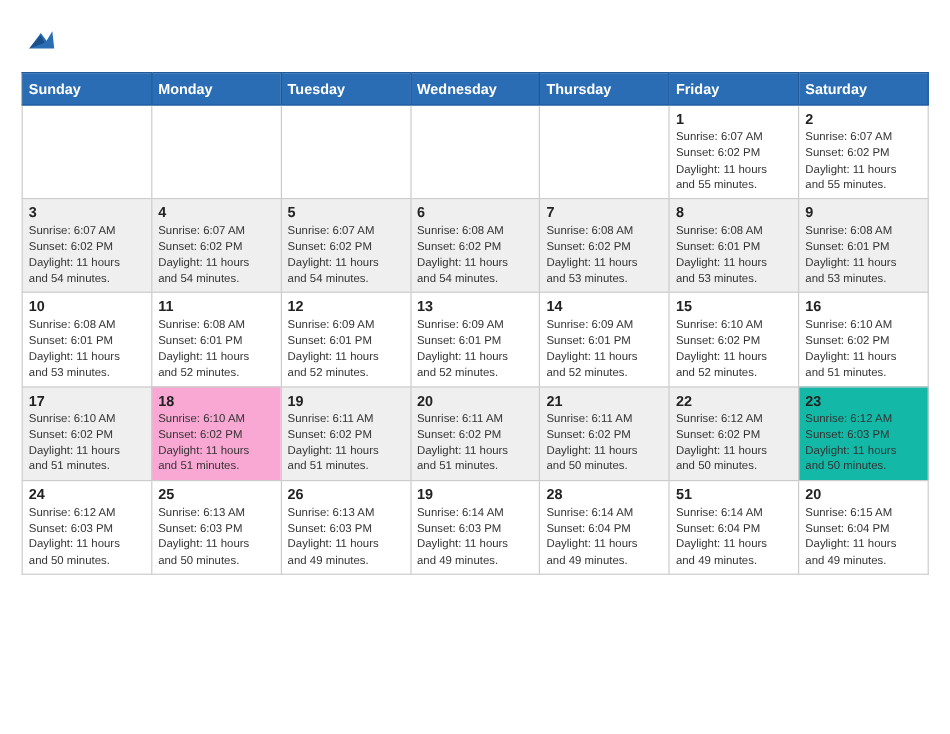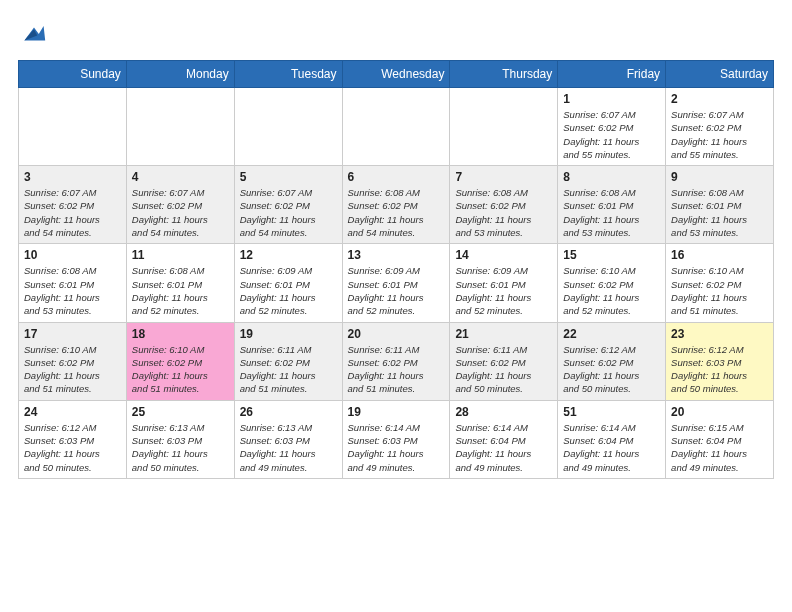--- a/index.html
+++ b/index.html
@@ -55,23 +55,23 @@
     }
     .calendar {
       width: 100%;
       border-collapse: collapse;
       border: 1px solid #ccc;
     }
     .calendar th {
       background: #2a6db5;
       color: #fff;
       font-size: 12px;
-      font-weight: normal;
+      font-weight: bold;
       padding: 6px 5px;
-      text-align: right;
+      text-align: left;
       border: 1px solid #1e5a9a;
     }
     .calendar td {
       width: 108px;
       vertical-align: top;
       border: 1px solid #ccc;
       padding: 4px 5px;
       font-size: 10px;
       color: #333;
       min-height: 80px;
@@ -89,21 +89,20 @@
       font-size: 12px;
       font-weight: bold;
       color: #222;
       display: block;
       margin-bottom: 2px;
     }
     .day-info {
       font-size: 9.5px;
       color: #333;
       line-height: 1.4;
-      font-style: italic;
     }
     .empty-cell {
       background: #fff !important;
     }
     
     .calendar tbody tr:nth-child(odd) td { background: #fff; }
     .calendar tbody tr:nth-child(even) td { background: #efefef; }
   </style>
 </head>
 <body>
@@ -299,21 +298,21 @@
 Daylight: 11 hours
 and 50 minutes.</div>
           </td>
           <td style="background: rgb(239, 239, 239);">
             <span class="day-num">22</span>
             <div class="day-info" style="white-space: pre-line;">Sunrise: 6:12 AM
 Sunset: 6:02 PM
 Daylight: 11 hours
 and 50 minutes.</div>
           </td>
-          <td style="background: #fef9c3;">
+          <td style="background: #14b8a6;">
             <span class="day-num">23</span>
             <div class="day-info" style="white-space: pre-line;">Sunrise: 6:12 AM
 Sunset: 6:03 PM
 Daylight: 11 hours
 and 50 minutes.</div>
           </td>
         </tr>
         <tr>
           <td style="background: rgb(255, 255, 255);">
             <span class="day-num">24</span>

